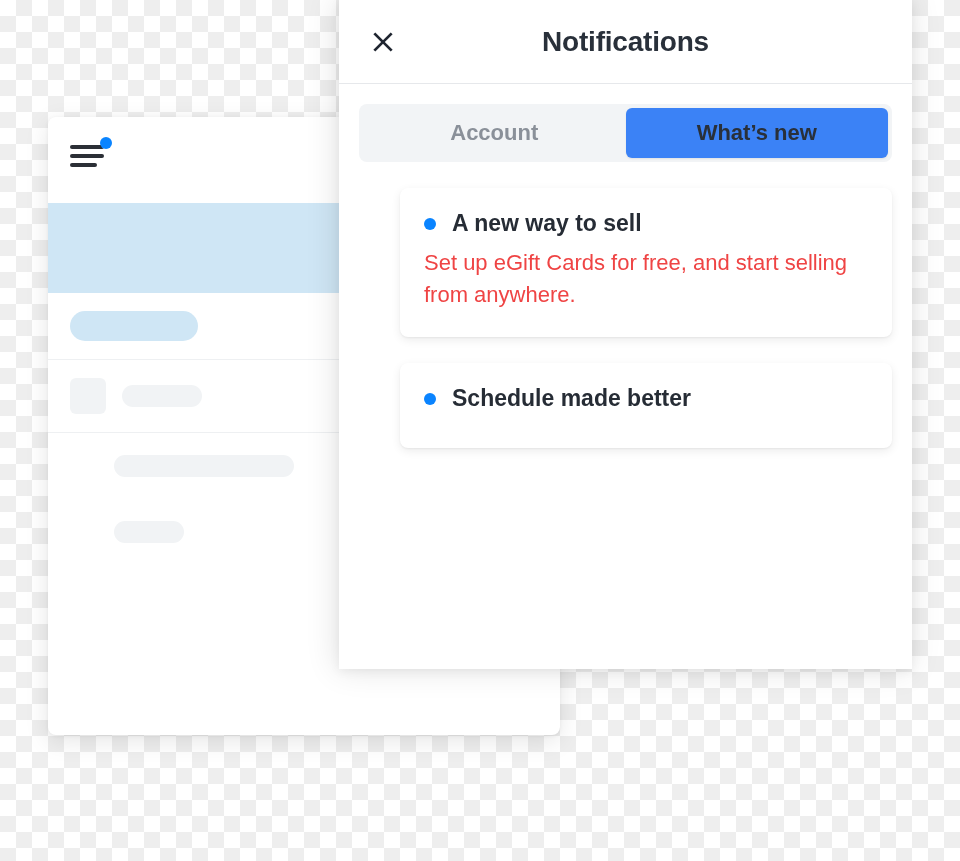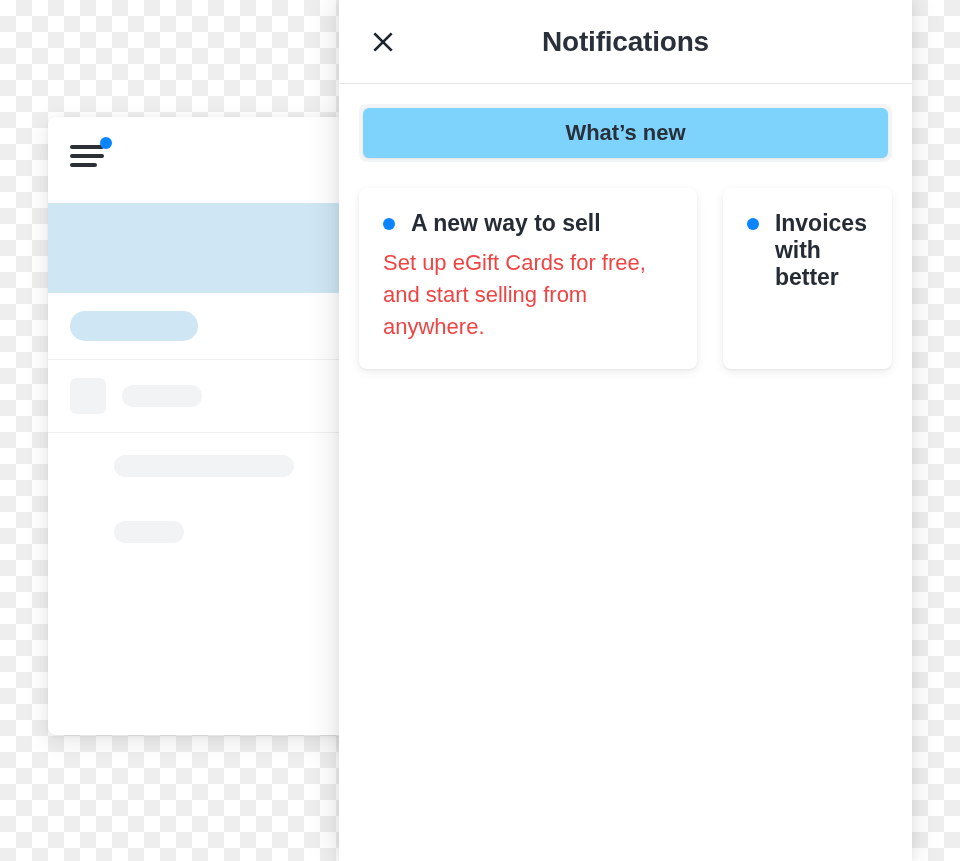--- a/index.html
+++ b/index.html
@@ -92,21 +92,21 @@
     flex-direction: column;
     gap: 44px;
   }
 
   
   .panel {
     position: absolute;
     top: 0;
     left: 339px;
     width: 573px;
-    height: 861px;
+    height: 669px;
     background: #ffffff;
     box-shadow: -2px 0 30px rgba(0,0,0,0.12), 0 2px 10px rgba(0,0,0,0.06);
   }
   .panel-header {
     height: 84px;
     display: flex;
     align-items: center;
     border-bottom: 1px solid #e6e8eb;
     position: relative;
   }
@@ -144,29 +144,31 @@
     align-items: center;
     justify-content: center;
     font-size: 22px;
     font-weight: 600;
     color: #8a9099;
     border-radius: 6px;
     cursor: pointer;
     background: none; border: none;
   }
   .tab.active {
-    background: #7dd3fc;
+    background: #3b82f6;
     color: #29303a;
     box-shadow: 0 1px 2px rgba(0,0,0,0.08);
   }
 
   .cards {
     padding: 26px 20px;
     display: flex;
+    flex-direction: column;
     gap: 26px;
+    margin-left: 41px;
   }
   .card {
     background: #ffffff;
     border-radius: 8px;
     box-shadow: 0 3px 10px rgba(0,0,0,0.08), 0 1px 2px rgba(0,0,0,0.05);
     padding: 22px 24px 26px 24px;
     position: relative;
     cursor: pointer;
   }
   .card .bullet {
@@ -226,27 +228,28 @@
     <button class="close-btn">
       <svg viewBox="0 0 24 24" fill="none">
         <line x1="4" y1="4" x2="20" y2="20"></line>
         <line x1="20" y1="4" x2="4" y2="20"></line>
       </svg>
     </button>
     <div class="panel-title">Notifications</div>
   </div>
 
   <div class="tabs">
+    <button class="tab">Account</button>
     <button class="tab active">What’s new</button>
   </div>
 
   <div class="cards">
     <div class="card">
       <span class="bullet"></span>
       <h3>A new way to sell</h3>
       <p>Set up eGift Cards for free, and start selling from anywhere.</p>
     </div>
     <div class="card">
       <span class="bullet"></span>
-      <h3>Invoices with better</h3>
+      <h3>Schedule made better</h3>
     </div>
   </div>
 </div>
 
 </body></html>

